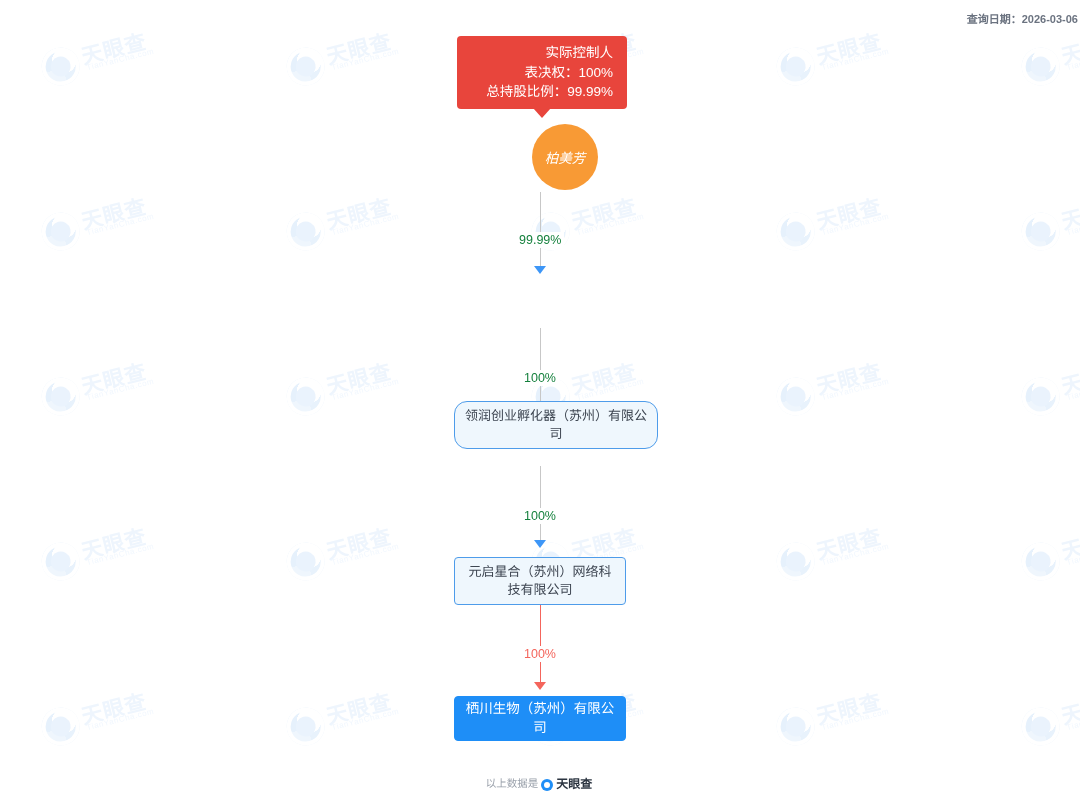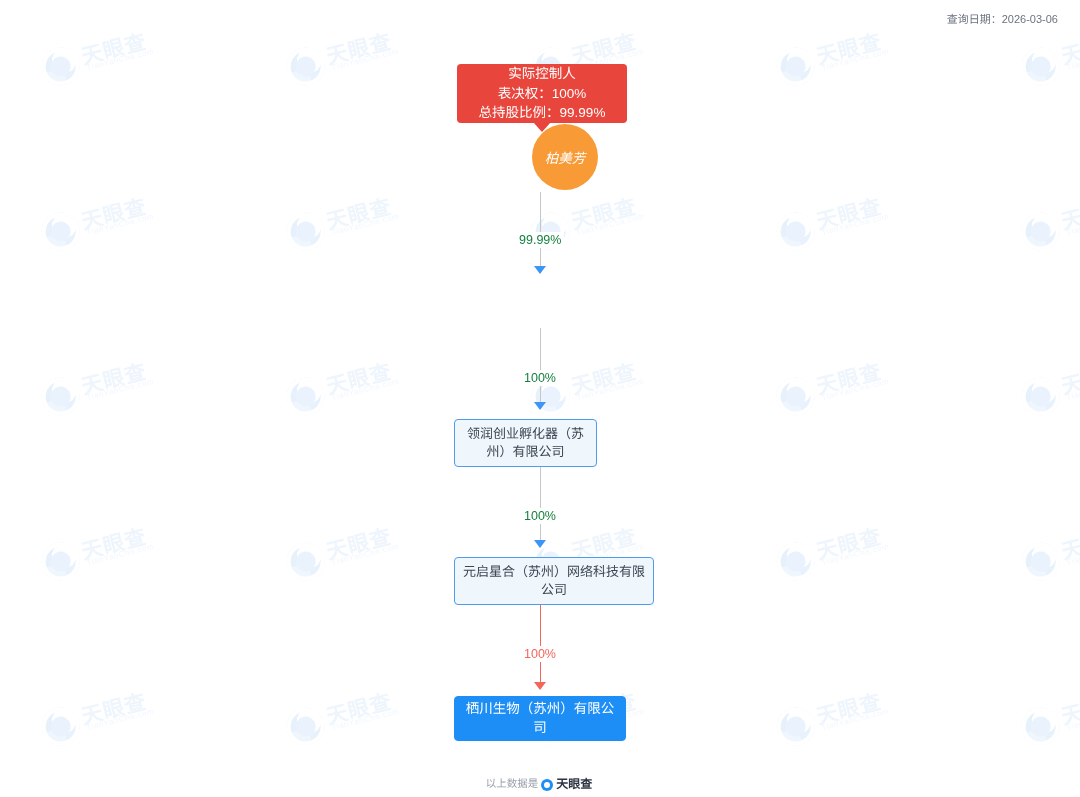--- a/index.html
+++ b/index.html
@@ -69,26 +69,27 @@
     top: 26px;
     font-size: 8px;
     color: #f1f7fe;
     letter-spacing: 0.6px;
     white-space: nowrap;
   }
 
   
   #query-date {
     position: absolute;
-    right: 22px;
+    right: 2px;
     top: 10px;
     font-size: 11px;
     color: #6b7380;
     z-index: 5;
     white-space: nowrap;
+    font-weight: bold;
   }
 
   
   #chart {
     position: absolute;
     left: 0;
     top: 0;
     width: 1080px;
     height: 770px;
     z-index: 2;
@@ -375,36 +376,36 @@
   <div class="edge-label" style="left:521px; top:370px;">100%</div>
 
   <div class="edge-line" style="left:540px; top:466px; height:74px;"></div>
   <div class="edge-head" style="left:534px; top:540px;"></div>
   <div class="edge-label" style="left:521px; top:508px;">100%</div>
 
   <div class="edge-line red" style="left:540px; top:604px; height:78px;"></div>
   <div class="edge-head red" style="left:534px; top:682px;"></div>
   <div class="edge-label red" style="left:521px; top:646px;">100%</div>
 
-  <div class="node node-controller" style="left:457px; top:64px; width:170px; height:59px;">
+  <div class="node node-controller" style="left:457px; top:36px; width:170px; height:73px;align-items:flex-end;">
     <div class="ctl-line">实际控制人</div>
     <div class="ctl-line">表决权：100%</div>
     <div class="ctl-line">总持股比例：99.99%</div>
   </div>
 
   <div class="node node-person" style="left:532px; top:124px; width:66px; height:66px;font-style:italic;">
     <span>柏美芳</span>
   </div>
 
 
-  <div class="node node-company" style="left:454px; top:419px; width:143px; height:48px;">
+  <div class="node node-company" style="left:454px; top:401px; width:204px; height:48px;border-radius:13px;">
     <span>领润创业孵化器（苏州）有限公司</span>
   </div>
 
-  <div class="node node-company" style="left:454px; top:557px; width:200px; height:48px;">
+  <div class="node node-company" style="left:454px; top:557px; width:172px; height:48px;">
     <span>元启星合（苏州）网络科技有限公司</span>
   </div>
 
   <div class="node node-target" style="left:454px; top:696px; width:172px; height:45px;">
     <span>栖川生物（苏州）有限公司</span>
   </div>
 
 </div>
 
 <div id="footer">

